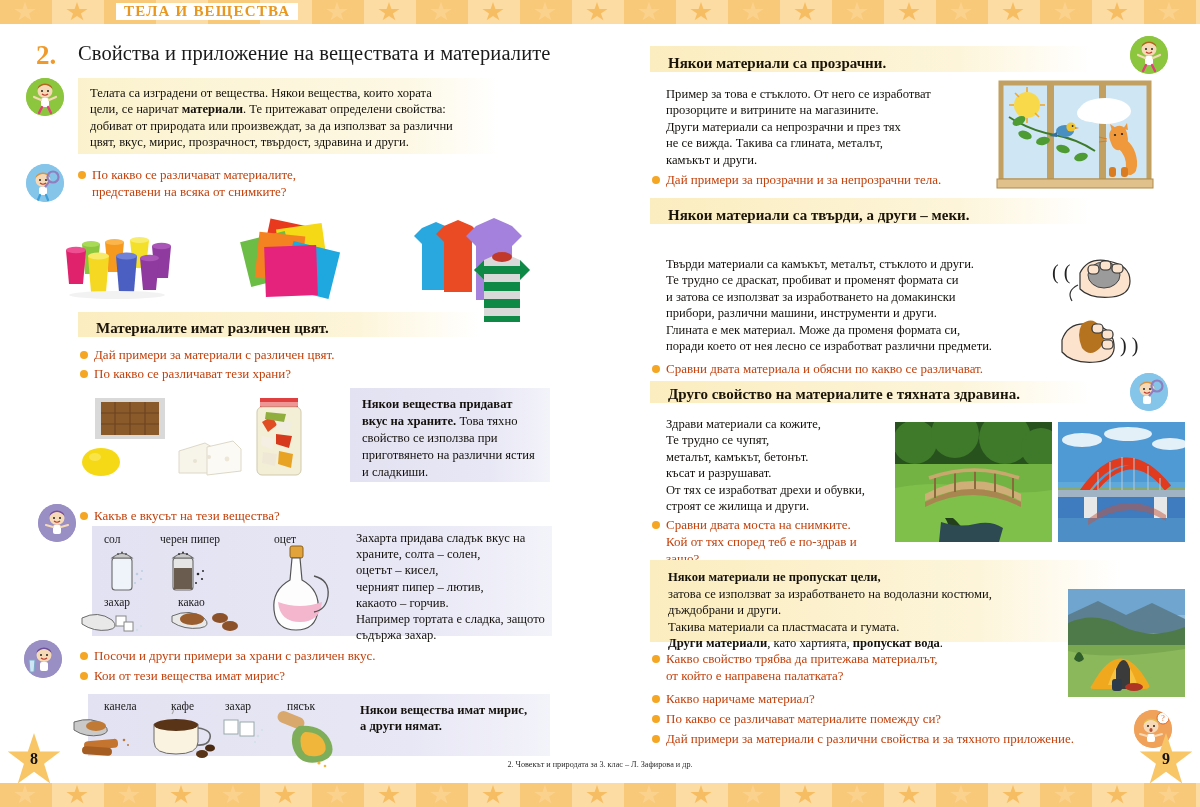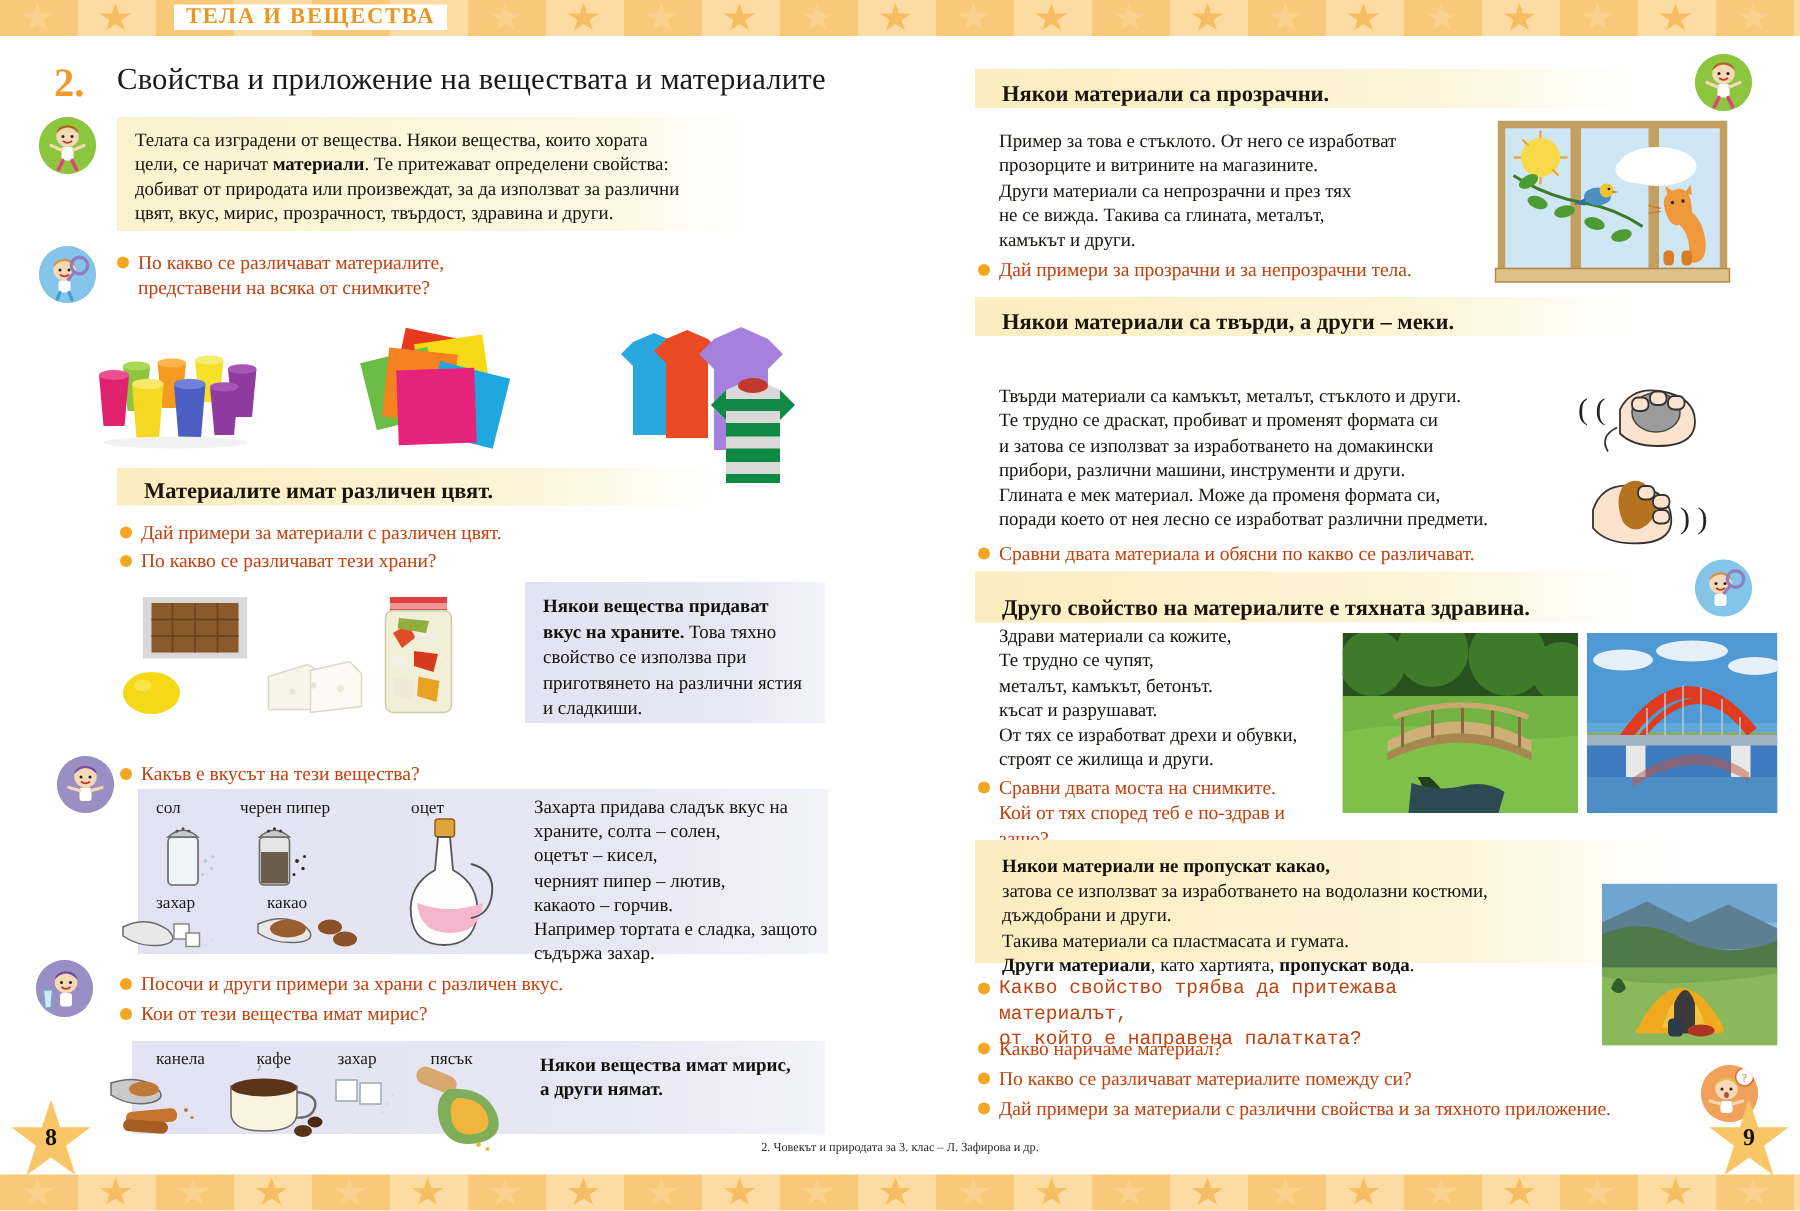--- a/index.html
+++ b/index.html
@@ -596,21 +596,21 @@
       <path d="M34 12 q10 -8 18 2 q8 12 0 22 q-10 10 -18 0 q-6 -14 0 -24Z" fill="#b5731f"></path>
       <g stroke="#333" stroke-width="1.2" fill="#fbe3cd">
         <rect x="44" y="12" width="11" height="9" rx="4"></rect>
         <rect x="54" y="18" width="11" height="9" rx="4"></rect>
         <rect x="54" y="28" width="11" height="9" rx="4"></rect>
       </g>
       <text x="72" y="40" font-size="20" fill="#222" font-family="serif">) )</text>
     </svg>
   </div>
 
-  <div class="heading-bar box-yellowbar" style="left:10px;top:355px;width:440px;height:34px;">
+  <div class="heading-bar box-yellowbar" style="left:10px;top:355px;width:440px;height:22px;">
     <span>Друго свойство на материалите е тяхната здравина.</span>
   </div>
   <div class="avatar av-blue" style="left:490px;top:347px;">
     <svg viewBox="0 0 38 38" width="38" height="38">
       <circle cx="19" cy="19" r="19" fill="#86c5ea"></circle>
       <ellipse cx="17" cy="16" rx="7.5" ry="7" fill="#f6d9b6"></ellipse>
       <path d="M9.5 14 Q17 6 24.5 14 Q24 9 17 8.5 Q10 9 9.5 14Z" fill="#d9933e"></path>
       <circle cx="14" cy="16" r="1" fill="#222"></circle>
         <circle cx="20" cy="16" r="1" fill="#222"></circle>
       <path d="M14 19 Q17 21.5 20 19" stroke="#c0392b" stroke-width="1.2" fill="none"></path>
@@ -688,21 +688,21 @@
       <rect x="96" y="75" width="13" height="22" fill="#e8e8e8"></rect>
       <path d="M0 96 h127 v24 h-127Z" fill="#4e8ec6"></path>
       <g fill="#c45540" opacity=".5">
           <path d="M30 97 q40 -30 78 -4 l0 6 q-38 -24 -78 4Z"></path>
         </g>
     </svg>
   </div>
 
   <div class="box box-yellowbar" style="left:10px;top:534px;width:470px;height:82px;">
     <div class="box-inner" style="padding:9px 0 0 18px;line-height:16.6px;">
-      <div class="bold">Някои материали не пропускат какао,</div>
+      <div class="bold">Някои материали не пропускат цели,</div>
       <div>затова се използват за изработването на водолазни костюми,</div>
       <div>дъждобрани и други.</div>
       <div>Такива материали са пластмасата и гумата.</div>
       <div>
         <span class="bold">Други материали</span><span>, като хартията, </span><span class="bold">пропускат вода</span><span>.</span>
       </div>
     </div>
   </div>
 
   <div class="photo" style="left:428px;top:563px;width:117px;height:108px;">
@@ -715,21 +715,21 @@
       <path d="M0 62 q40 10 117 -2 l0 48 l-117 0Z" fill="#8cb85c"></path>
       <path d="M24 96 q28 -52 56 -2 q4 6 -4 6 l-50 0 q-6 0 -2 -4Z" fill="#f0a81e"></path>
       <path d="M40 96 q14 -42 28 -4 q2 4 -4 4 l-20 0 q-6 0 -4 0Z" fill="#f7c23f"></path>
       <path d="M48 80 q8 -18 14 0 l0 20 l-14 0Z" fill="#3b3b3b"></path>
       <rect x="44" y="90" width="10" height="12" rx="3" fill="#2c3a4a"></rect>
       <ellipse cx="66" cy="98" rx="9" ry="4" fill="#b03423"></ellipse>
       <path d="M6 70 q5 -14 10 0 q-5 6 -10 0Z" fill="#2f5e2a"></path>
     </svg>
   </div>
 
-  <div class="q" style="left:26px;top:624px;width:340px;font-family:Liberation Mono, monospace;">
+  <div class="q" style="left:26px;top:624px;width:340px;">
     <span>Какво свойство трябва да притежава материалът,</span><br>
     <span>от който е направена палатката?</span>
   </div>
   <div class="q" style="left:26px;top:664px;width:400px;">Какво наричаме материал?</div>
   <div class="q" style="left:26px;top:684px;width:400px;">По какво се различават материалите помежду си?</div>
   <div class="q" style="left:26px;top:704px;width:470px;">Дай примери за материали с различни свойства и за тяхното приложение.</div>
 
   <div class="avatar av-orange" style="left:494px;top:684px;">
     <svg viewBox="0 0 38 38" width="38" height="38">
       <circle cx="19" cy="19" r="19" fill="#f0a15a"></circle>

